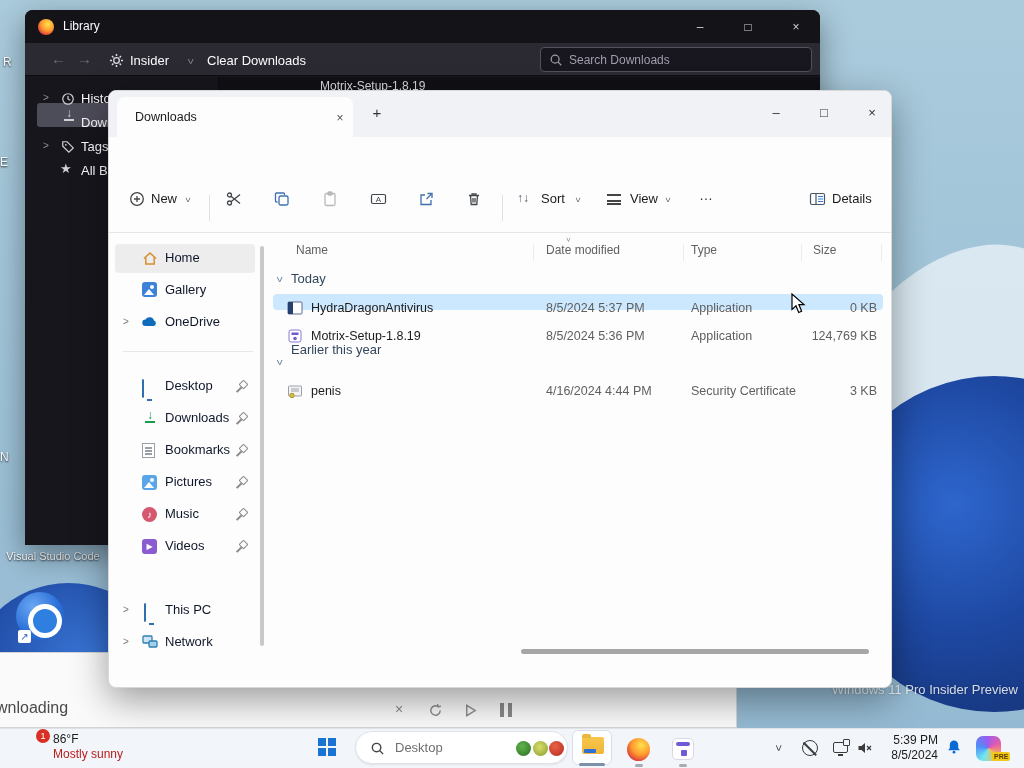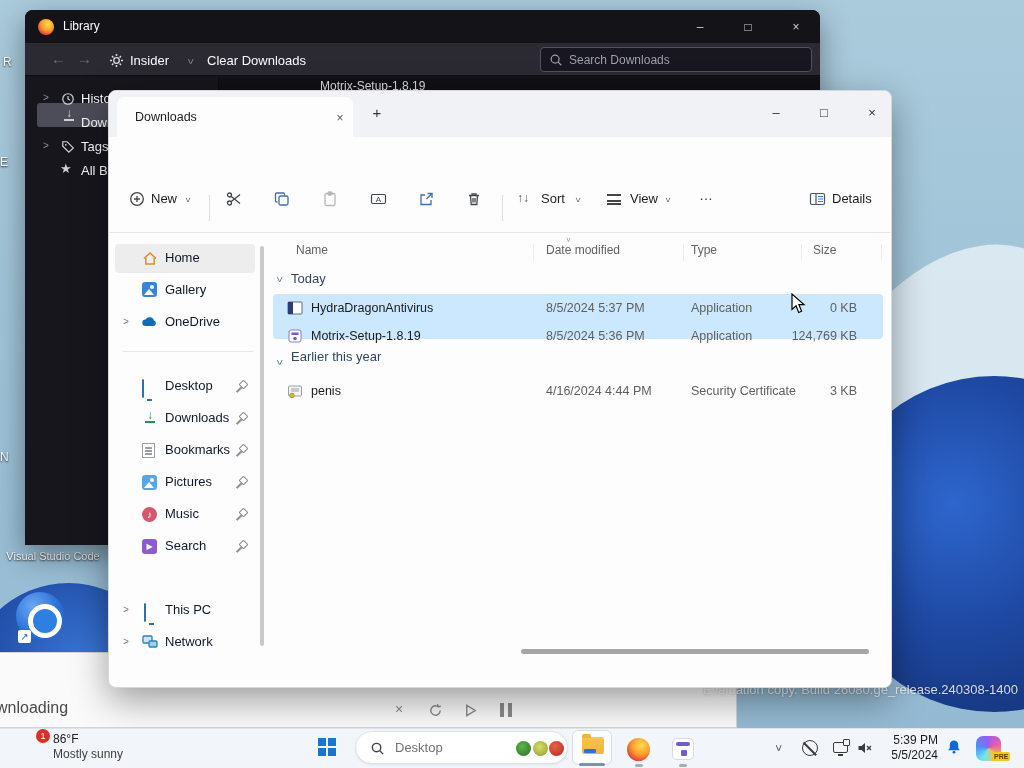--- a/index.html
+++ b/index.html
@@ -73,25 +73,25 @@
 .pin{width:11px;height:11px}
 .pin::before{content:"";position:absolute;right:0;top:0;width:5px;height:5px;border:1.5px solid #8a8a8a;border-radius:1px;transform:rotate(45deg)}
 .pin::after{content:"";position:absolute;left:1px;bottom:0;width:7px;height:1.5px;background:#8a8a8a;transform:rotate(-45deg);transform-origin:left bottom}
 .sb-divider{left:14px;top:260px;width:130px;height:1px;background:#e7e7e7}
 .sb-scroll{left:151px;top:155px;width:4px;height:400px;background:#c9c9c9;border-radius:2px}
 
 .hdr{font-size:12px;color:#616161}
 .hdr-sep{top:153px;width:1px;height:17px;background:#ececec}
 .grp{font-size:13px;color:#33475c}
 .grp-chev{color:#4a6d8c;font-size:10px}
-.row{left:164px;width:610px;height:45px}
+.row{left:164px;width:610px;height:16px}
 .row-sel{background:#cce8ff;border-radius:4px}
 .cell{position:absolute;top:7px;font-size:12.5px;color:#1b1b1b;white-space:nowrap}
 .cell.dim{color:#5f5f5f}
-.cell.sz{right:26px;text-align:right}
+.cell.sz{right:6px;text-align:right}
 .fic{position:absolute;left:14px;top:6px;width:16px;height:16px}
 .hscroll{left:412px;top:558px;width:348px;height:5px;background:#a6a6a6;border-radius:3px}
 .ex-status{left:0;top:570px;width:100%;height:28px;background:#fdfdfd;border-top:1px solid #ececec}
 .st-text{font-size:12px;color:#3c3c3c;top:7px}
 .vt-btn{top:4px;width:23px;height:21px;border-radius:3px}
 .vt1{border:1px solid #66a3d8;background:#e3f0fb}
 .vt2{border:1px solid transparent}
 .vt-square{display:inline-block;width:10px;height:10px;border:1.5px solid #444}
 
 
@@ -109,21 +109,21 @@
 .dl-wrap{width:16px;height:16px;text-align:center}
 .dl-wrap b{color:#199b4c;font-size:12px;font-weight:normal;line-height:12px;display:block}
 .dl-wrap i{display:block;margin:0 auto;width:10px;height:2px;background:#199b4c}
 
 
 .tb{left:0;top:728px;width:1024px;height:40px;background:#f2f5fa;border-top:1px solid rgba(0,0,0,.07);z-index:30}
 .weather-sun{left:20px;top:735px;width:24px;height:24px;border-radius:50%;background:radial-gradient(circle at 40% 40%,#ffd36b,#f5a623)}
 .weather-cloud{left:30px;top:748px;width:16px;height:9px;border-radius:8px;background:#fdfdfd;box-shadow:0 1px 2px rgba(0,0,0,.2)}
 .weather-badge{left:36px;top:729px;width:14px;height:14px;border-radius:50%;background:#d93025;color:#fff;font-size:9px;text-align:center;line-height:14px}
 .w-temp{left:53px;top:732px;font-size:12px;color:#202020}
-.w-cond{left:53px;top:747px;font-size:12px;color:#404040}
+.w-cond{left:53px;top:747px;font-size:12px;color:#b91c1c}
 .startgrid{left:318px;top:738px;width:18px;height:18px;display:grid;grid-template-columns:8px 8px;grid-template-rows:8px 8px;gap:2px}
 .startgrid i{background:#1873d3}
 .tsearch{left:355px;top:731px;width:213px;height:33px;background:#fff;border:1px solid #dfe3ea;border-radius:17px;box-shadow:0 1px 2px rgba(0,0,0,.08)}
 .tsearch-text{left:39px;top:8px;font-size:13px;color:#707070;position:absolute}
 .veg{position:absolute;top:9px;width:15px;height:15px;border-radius:50%}
 .app-hl{left:572px;top:730px;width:40px;height:35px;background:rgba(255,255,255,.85);border:1px solid #d9dee6;border-radius:6px}
 .underline-big{left:579px;top:763px;width:26px;height:3px;background:#7d91ad;border-radius:2px}
 .underline-sm{top:764px;width:8px;height:3px;background:#a7abb3;border-radius:2px}
 .folder{left:582px;top:737px;width:22px;height:17px;background:linear-gradient(#f7c64a,#eeb63a);border-radius:2px;position:absolute}
 .folder::before{content:"";position:absolute;left:0;top:-3px;width:9px;height:4px;background:#e8b93c;border-radius:2px 2px 0 0}
@@ -152,21 +152,21 @@
 <div class="a wp-petal-bl"></div>
 
 <div class="a edge-label" style="left:3px;top:55px">R</div>
 <div class="a edge-label" style="left:0;top:155px">E</div>
 <div class="a edge-label" style="left:0;top:450px">N</div>
 <div class="a vscode-label">Visual Studio Code</div>
 <div class="a chromium"></div>
 <div class="a shortcut-badge">↗</div>
 
 <div class="a watermark">
-  <div>Evaluation copy. Build 26080.ge_release.240308-1400</div>
+  <div>Windows 11 Pro Insider Preview</div>
 </div>
 
 <div class="a ff">
   <div class="a ff-title">
     <div class="a ff-logo"></div>
     <div class="a ff-title-text">Library</div>
     <div class="a ff-ctl" style="left:660px">–</div>
     <div class="a ff-ctl" style="left:708px">□</div>
     <div class="a ff-ctl" style="left:756px">×</div>
   </div>
@@ -396,21 +396,21 @@
   <span class="a chip ic-pictures" style="left:33px;top:384px;width:15px;height:15px">
       <i class="mtn"></i>
       <i class="dot"></i>
     </span>
   <div class="a sb-label" style="left:56px;top:383px">Pictures</div>
   <span class="a pin" style="left:127px;top:386px"></span>
   <span class="a ic-music" style="left:33px;top:416px;width:15px;height:15px;position:absolute">♪</span>
   <div class="a sb-label" style="left:56px;top:415px">Music</div>
   <span class="a pin" style="left:127px;top:418px"></span>
   <span class="a chip ic-videos" style="left:33px;top:448px;width:15px;height:15px;color:#fff;font-size:8px;text-align:center;line-height:15px">▶</span>
-  <div class="a sb-label" style="left:56px;top:447px">Search</div>
+  <div class="a sb-label" style="left:56px;top:447px">Videos</div>
   <span class="a pin" style="left:127px;top:450px"></span>
   <span class="a sb-chev" style="left:14px;top:513px">&gt;</span>
   <span class="a monitor" style="left:33px;top:513px"></span>
   <div class="a sb-label" style="left:56px;top:511px">This PC</div>
   <span class="a sb-chev" style="left:14px;top:545px">&gt;</span>
   <span class="a" style="left:33px;top:544px">
     <svg width="16" height="14" viewBox="0 0 16 14" fill="none" stroke="#2f7fb0" stroke-width="1.3">
         <rect x="1" y="1" width="9" height="7" rx="1" fill="#cfe4f7"></rect>
         <rect x="7" y="6" width="8" height="6" rx="1" fill="#9fd0ee"></rect>
       </svg>
@@ -454,21 +454,21 @@
         </svg>
     </span>
     <span class="cell" style="left:38px">Motrix-Setup-1.8.19</span>
     <span class="cell dim" style="left:273px">8/5/2024 5:36 PM</span>
     <span class="cell dim" style="left:418px">Application</span>
     <span class="cell dim sz">124,769 KB</span>
   </div>
 
   
   <span class="a cv grp-chev" style="left:168px;top:266px">&gt;</span>
-  <div class="a grp" style="left:182px;top:258px">Earlier this year</div>
+  <div class="a grp" style="left:182px;top:251px">Earlier this year</div>
 
   <div class="a row" style="top:286px">
     <span class="fic">
       <svg width="16" height="16" viewBox="0 0 16 16">
           <rect x="1.5" y="3" width="13" height="10" rx="1" fill="#f4f4f4" stroke="#9aa0a8"></rect>
           <line x1="4" y1="6" x2="12" y2="6" stroke="#9aa0a8"></line>
           <line x1="4" y1="8" x2="12" y2="8" stroke="#9aa0a8"></line>
           <circle cx="5" cy="12.5" r="2.2" fill="#d9c23a" stroke="#a8922a"></circle>
         </svg>
     </span>
@@ -519,21 +519,21 @@
 <span class="a cast" style="z-index:31"></span>
 <span class="a" style="left:857px;top:740px;z-index:31">
   <svg width="16" height="16" viewBox="0 0 16 16">
       <polygon points="1.5,6 4.5,6 8,3 8,13 4.5,10 1.5,10" fill="#3b3b3b"></polygon>
       <line x1="10" y1="6" x2="14" y2="10" stroke="#3b3b3b" stroke-width="1.3"></line>
       <line x1="14" y1="6" x2="10" y2="10" stroke="#3b3b3b" stroke-width="1.3"></line>
     </svg>
 </span>
 <div class="a clock" style="z-index:31">
   <div>5:39 PM</div>
-  <div>5/5/2024</div>
+  <div>8/5/2024</div>
 </div>
 <span class="a" style="left:946px;top:739px;z-index:31">
   <svg width="16" height="16" viewBox="0 0 16 16">
       <path d="M8 1.5 a4.2 4.2 0 0 1 4.2 4.2 v3.2 l1.6 2.3 H2.2 l1.6-2.3 V5.7 A4.2 4.2 0 0 1 8 1.5 z" fill="#0b6ad4"></path>
       <circle cx="8" cy="13.2" r="1.4" fill="#0b6ad4"></circle>
     </svg>
 </span>
 <div class="a copilot" style="z-index:31"></div>
 <div class="a pre-badge" style="z-index:32">PRE</div>
 

